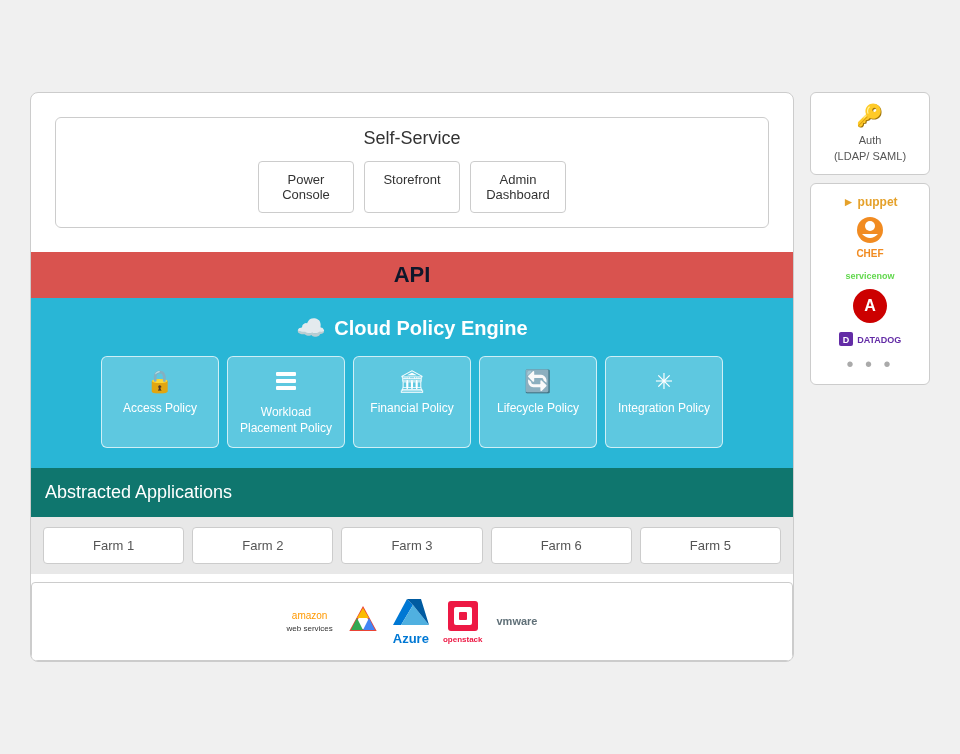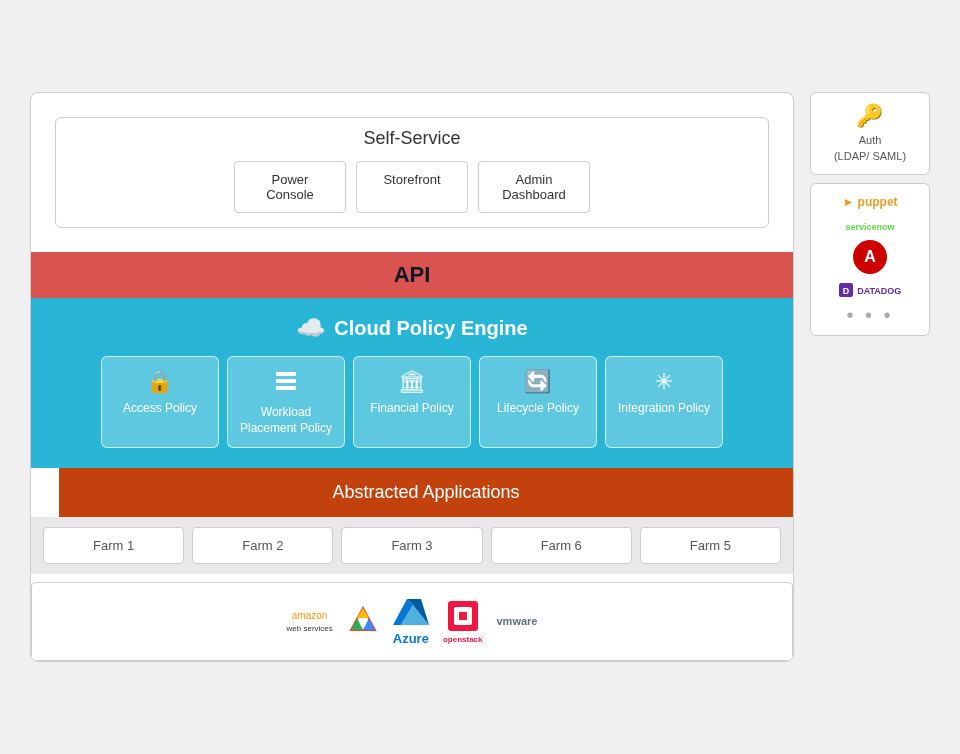--- a/index.html
+++ b/index.html
@@ -52,21 +52,21 @@
       justify-content: center;
       gap: 10px;
     }
     .self-service-item {
       border: 1.5px solid #ccc;
       border-radius: 4px;
       padding: 10px 14px;
       text-align: center;
       font-size: 13px;
       color: #333;
-      width: 112px;
+      width: 96px;
     }
     
     .api-bar {
       background: #d9534f;
       color: #0f172a;
       text-align: center;
       font-size: 22px;
       font-weight: bold;
       padding: 10px;
     }
@@ -109,26 +109,25 @@
       gap: 6px;
     }
     .policy-icon {
       font-size: 22px;
     }
     .policy-label {
       line-height: 1.3;
     }
     
     .abstracted-apps {
-      background: #c2410c;
+      background: #0f766e;
       color: #fff;
-      text-align: center;
+      text-align: left;
       font-size: 18px;
       padding: 14px;
-      margin-left: 28px;
     }
     
     .farms-section {
       background: #e8e8e8;
       padding: 10px 12px;
       display: flex;
       gap: 8px;
       justify-content: center;
     }
     .farm-box {
@@ -329,20 +328,28 @@
       <span class="icon">🔑</span>
       <span style="font-size:11px; color:#555; line-height:1.4;">Auth<br>(LDAP/ SAML)</span>
     </div>
 
     <div class="right-box-tools">
 
       <div style="width:100%; text-align:center;">
         <span style="color:#e5a12a; font-weight:bold; font-size:12px;">► puppet</span>
       </div>
 
+      <div style="width:100%; text-align:center;">
+        <svg width="28" height="28" viewBox="0 0 28 28">
+          <circle cx="14" cy="14" r="13" fill="#f18b21"></circle>
+          <circle cx="14" cy="10" r="5" fill="white"></circle>
+          <path d="M6,18 Q14,26 22,18" fill="white"></path>
+        </svg>
+        <div style="font-size:10px; font-weight:bold; color:#f18b21;">CHEF</div>
+      </div>
 
       <div style="width:100%; text-align:center;">
         <span style="color:#62d84e; font-size:9px; font-weight:bold;">service<span style="font-weight:bold;">now</span></span>
       </div>
 
       <div style="width:100%; display:flex; justify-content:center;">
         <div style="background:#c00; color:#fff; border-radius:50%; width:34px; height:34px; display:flex; align-items:center; justify-content:center; font-size:16px; font-weight:bold;">A</div>
       </div>
 
       <div style="width:100%; text-align:center;">

